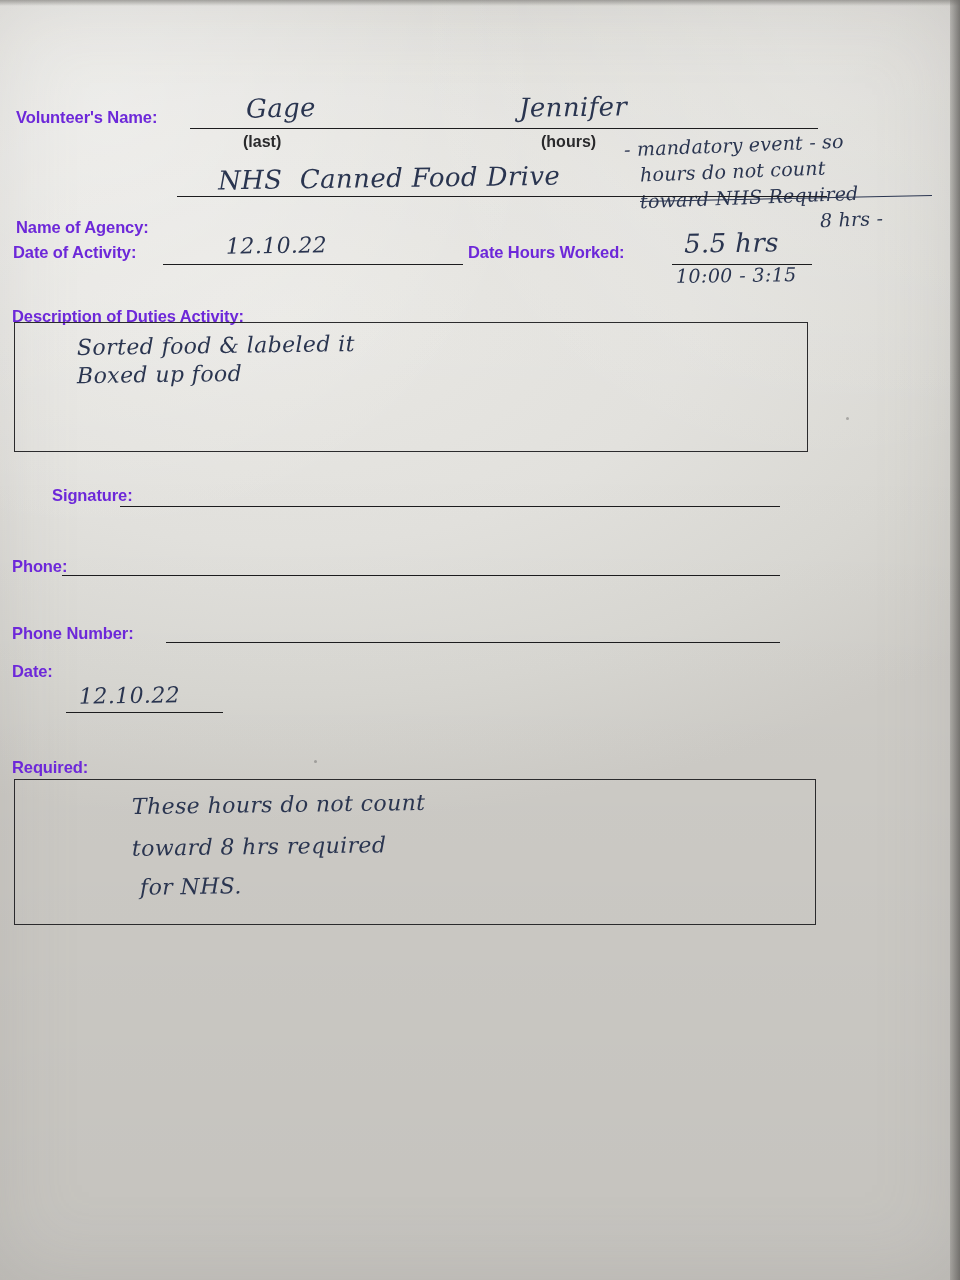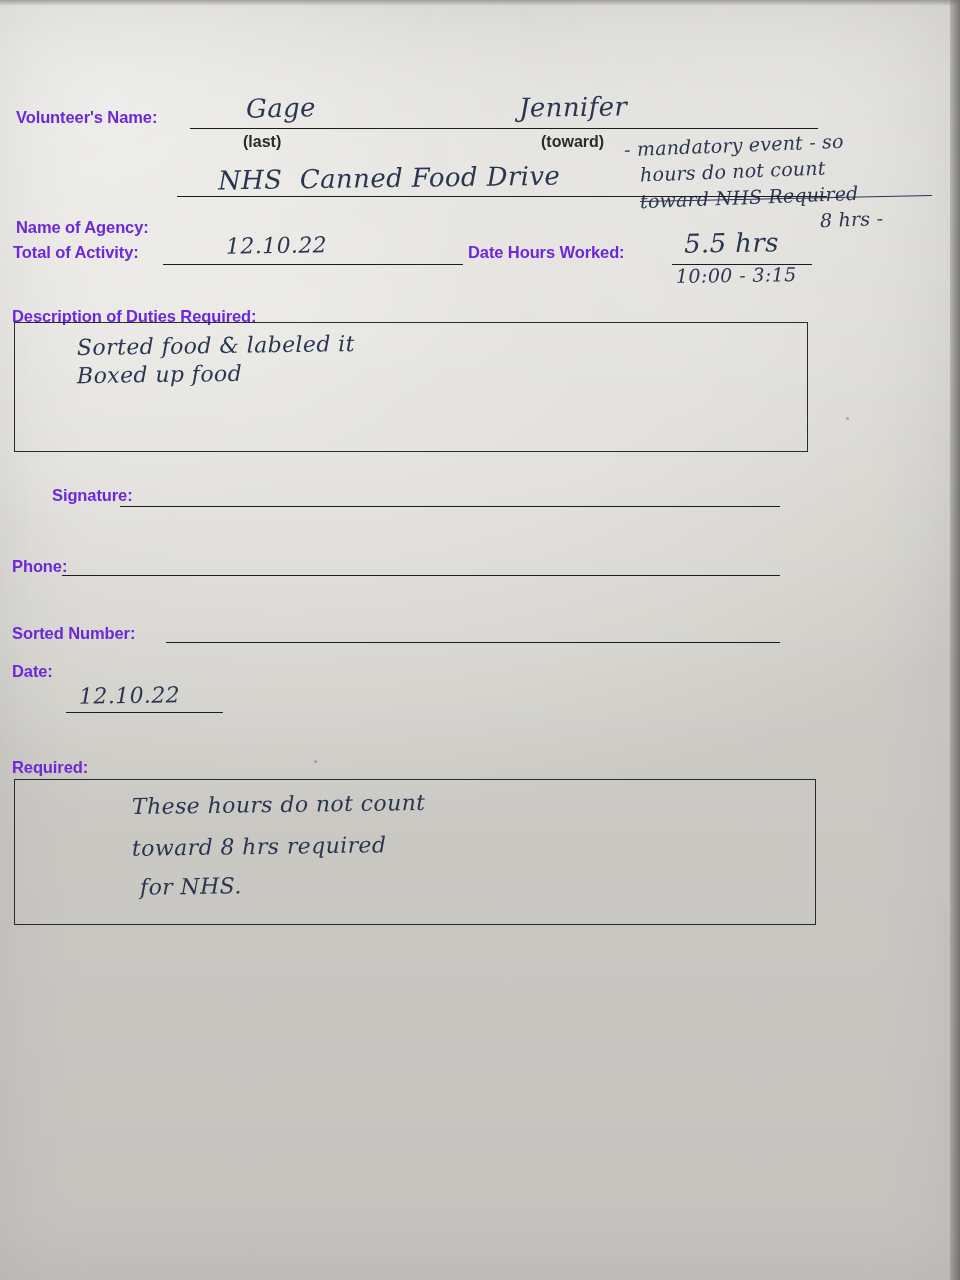--- a/index.html
+++ b/index.html
@@ -106,57 +106,57 @@
 <body>
 
 <div class="page">
   <div class="paper"></div>
   <div class="edge-right"></div>
   <div class="edge-top"></div>
 
   <div class="lbl" style="left:16px; top:108px;">Volunteer's Name:</div>
   <div class="rule" style="left:190px; top:128px; width:628px;"></div>
   <div class="sub" style="left:243px; top:133px;">(last)</div>
-  <div class="sub" style="left:541px; top:133px;">(toward)</div>
+  <div class="sub" style="left:541px; top:133px;">(hours)</div>
   <div class="hw big rot-1" style="left:246px; top:93px;">Gage</div>
   <div class="hw big rot-3" style="left:519px; top:92px;">Jennifer</div>
 
   <div class="hw note rot-2" style="left:624px; top:134px;">- mandatory event - so</div>
   <div class="hw note rot-2" style="left:640px; top:160px;">hours do not count</div>
   <div class="hw note rot-2" style="left:640px; top:186px;">toward NHS Required</div>
   <div class="strike" style="left:640px; top:198px; width:292px;"></div>
   <div class="hw note rot-2" style="left:820px; top:208px;">8 hrs -</div>
 
   <div class="lbl" style="left:16px; top:174px;margin-top:44px;">Name of Agency:</div>
   <div class="rule" style="left:177px; top:196px; width:650px;"></div>
   <div class="hw big rot-3" style="left:218px; top:163px;">NHS  Canned Food Drive</div>
 
-  <div class="lbl" style="left:13px; top:243px;">Total of Activity:</div>
+  <div class="lbl" style="left:13px; top:243px;">Date of Activity:</div>
   <div class="rule" style="left:163px; top:264px; width:300px;"></div>
   <div class="hw med rot-3" style="left:226px; top:233px;">12.10.22</div>
 
   <div class="lbl" style="left:468px; top:243px;">Date Hours Worked:</div>
   <div class="rule" style="left:672px; top:264px; width:140px;"></div>
   <div class="hw big rot-3" style="left:684px; top:228px;">5.5 hrs</div>
   <div class="hw sm rot-3" style="left:676px; top:264px;">10:00 - 3:15</div>
 
-  <div class="lbl" style="left:12px; top:307px;">Description of Duties Required:</div>
+  <div class="lbl" style="left:12px; top:307px;">Description of Duties Activity:</div>
   <div class="boxline" style="left:14px; top:322px; width:792px; height:128px;"></div>
   <div class="hw med rot-3" style="left:77px; top:333px;">Sorted food &amp; labeled it</div>
   <div class="hw med rot-3" style="left:77px; top:362px;">Boxed up food</div>
 
   <div class="lbl" style="left:12px; top:486px;margin-left:40px;">Signature:</div>
   <div class="rule" style="left:120px; top:506px; width:660px;"></div>
   <div class="hw med" style="left:140px; top:478px;"></div>
 
   <div class="lbl" style="left:12px; top:557px;">Phone:</div>
   <div class="rule" style="left:62px; top:575px; width:718px;"></div>
   <div class="hw med" style="left:90px; top:548px;"></div>
 
-  <div class="lbl" style="left:12px; top:624px;">Sorted Number:</div>
+  <div class="lbl" style="left:12px; top:624px;">Phone Number:</div>
   <div class="rule" style="left:166px; top:642px; width:614px;"></div>
   <div class="hw med" style="left:190px; top:615px;"></div>
 
   <div class="lbl" style="left:12px; top:662px;">Date:</div>
   <div class="rule" style="left:66px; top:712px; width:157px;"></div>
   <div class="hw med rot-3" style="left:79px; top:683px;">12.10.22</div>
 
   <div class="lbl" style="left:12px; top:758px;">Required:</div>
   <div class="boxline" style="left:14px; top:779px; width:800px; height:144px;"></div>
   <div class="hw med rot-3" style="left:132px; top:792px;">These hours do not count</div>

